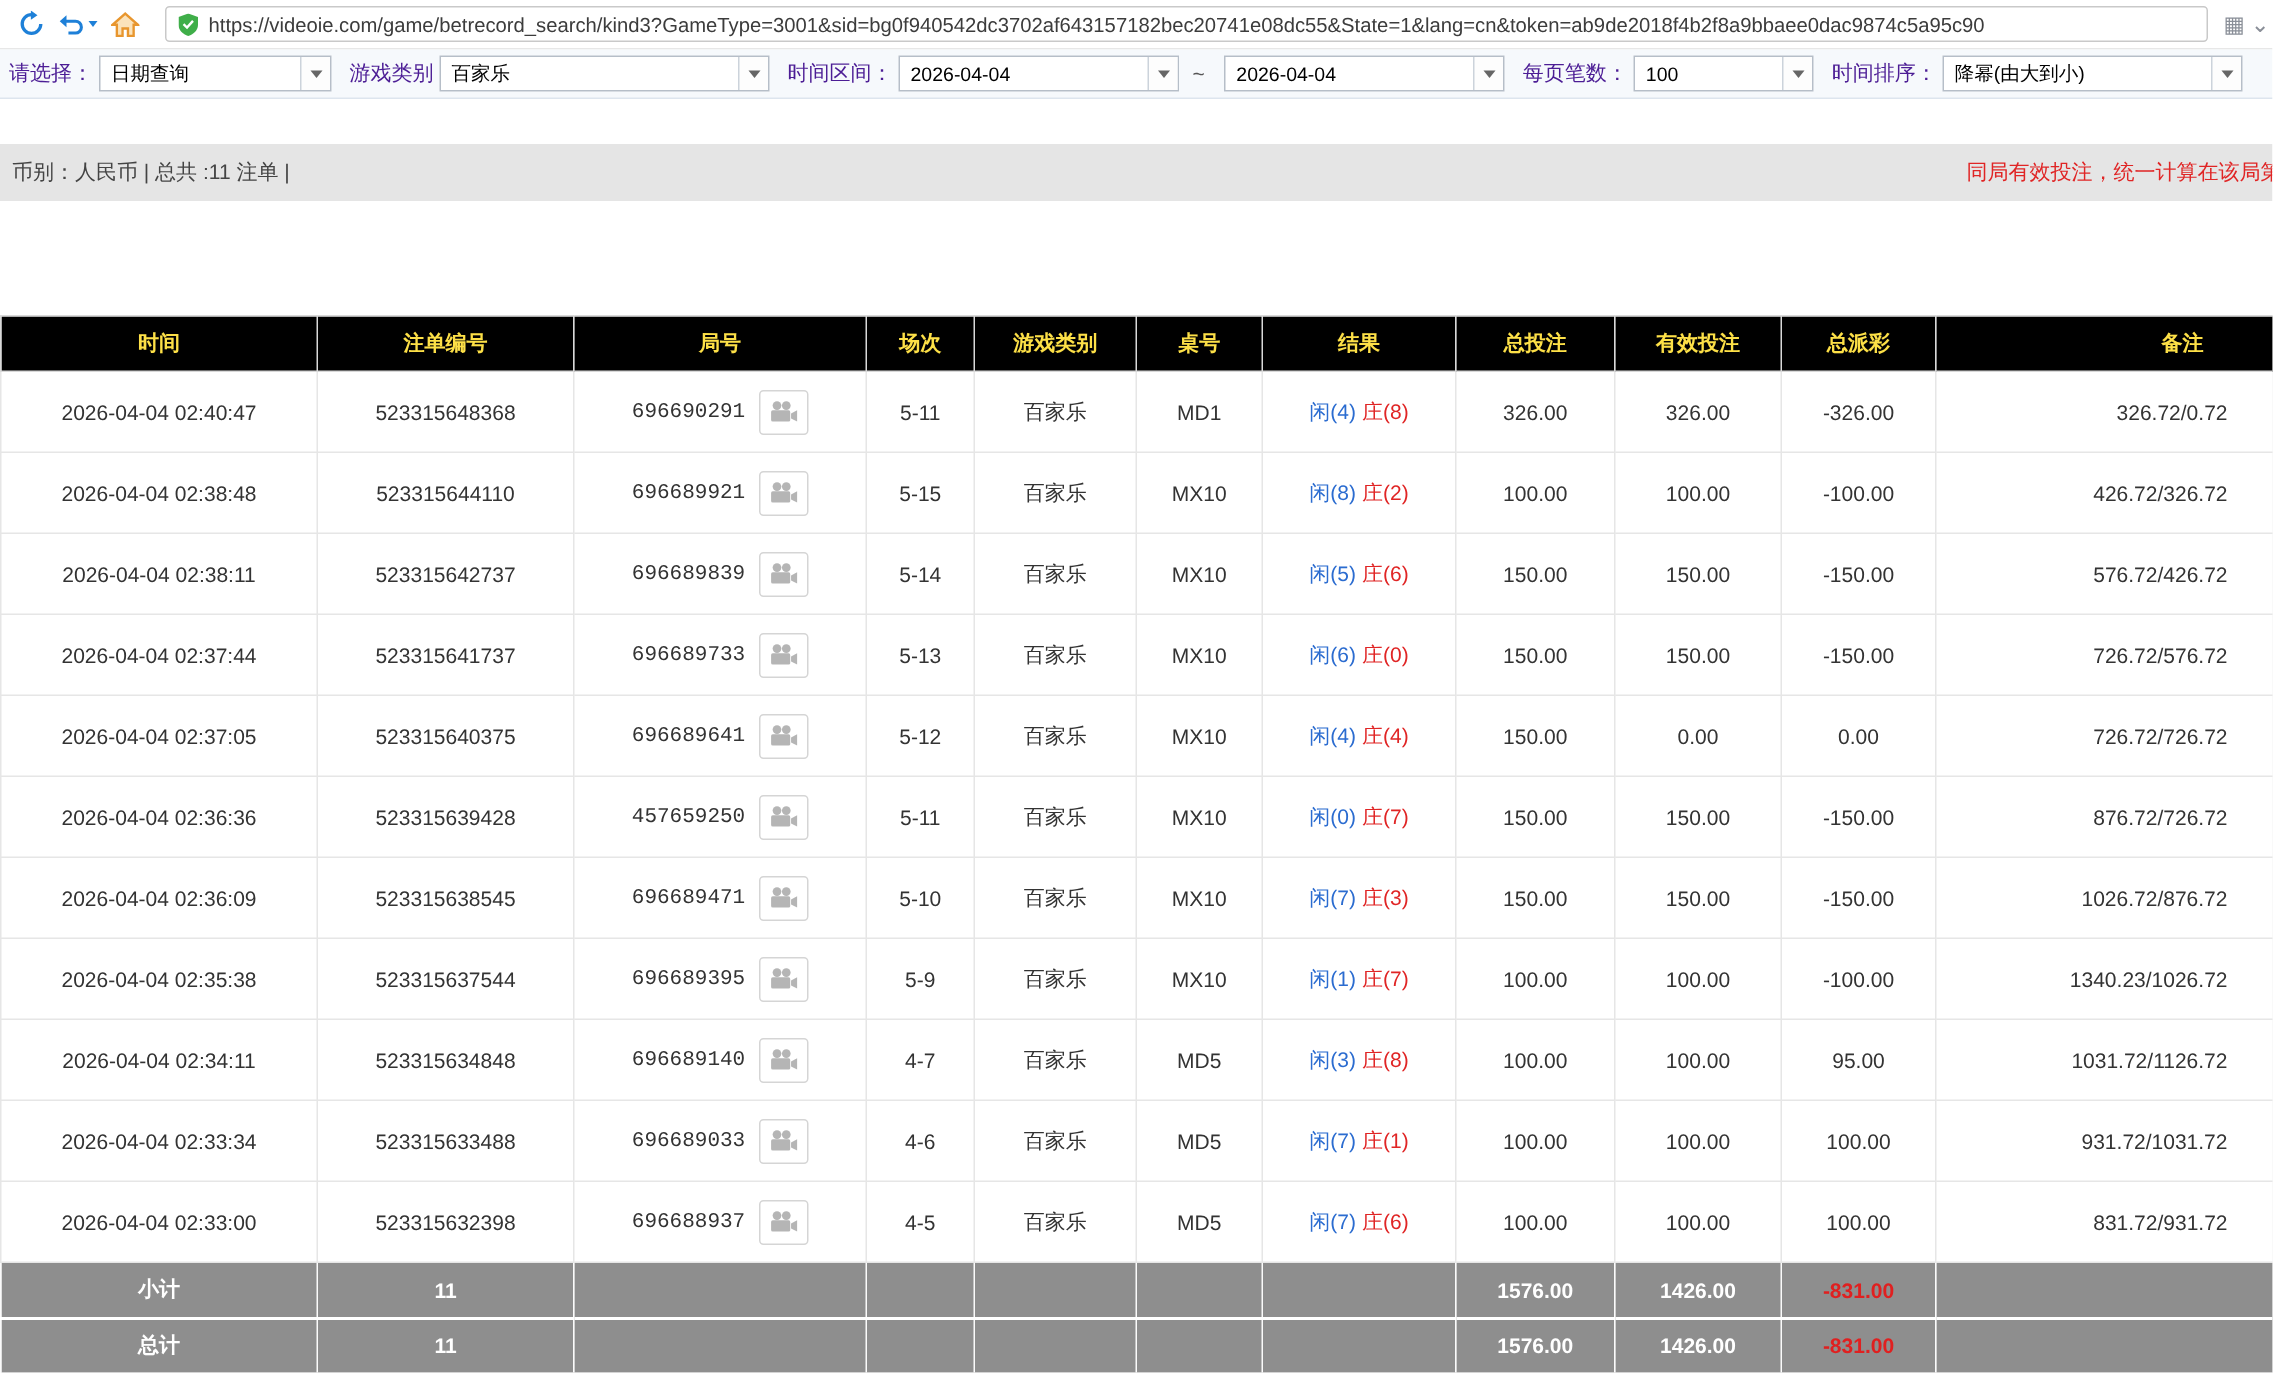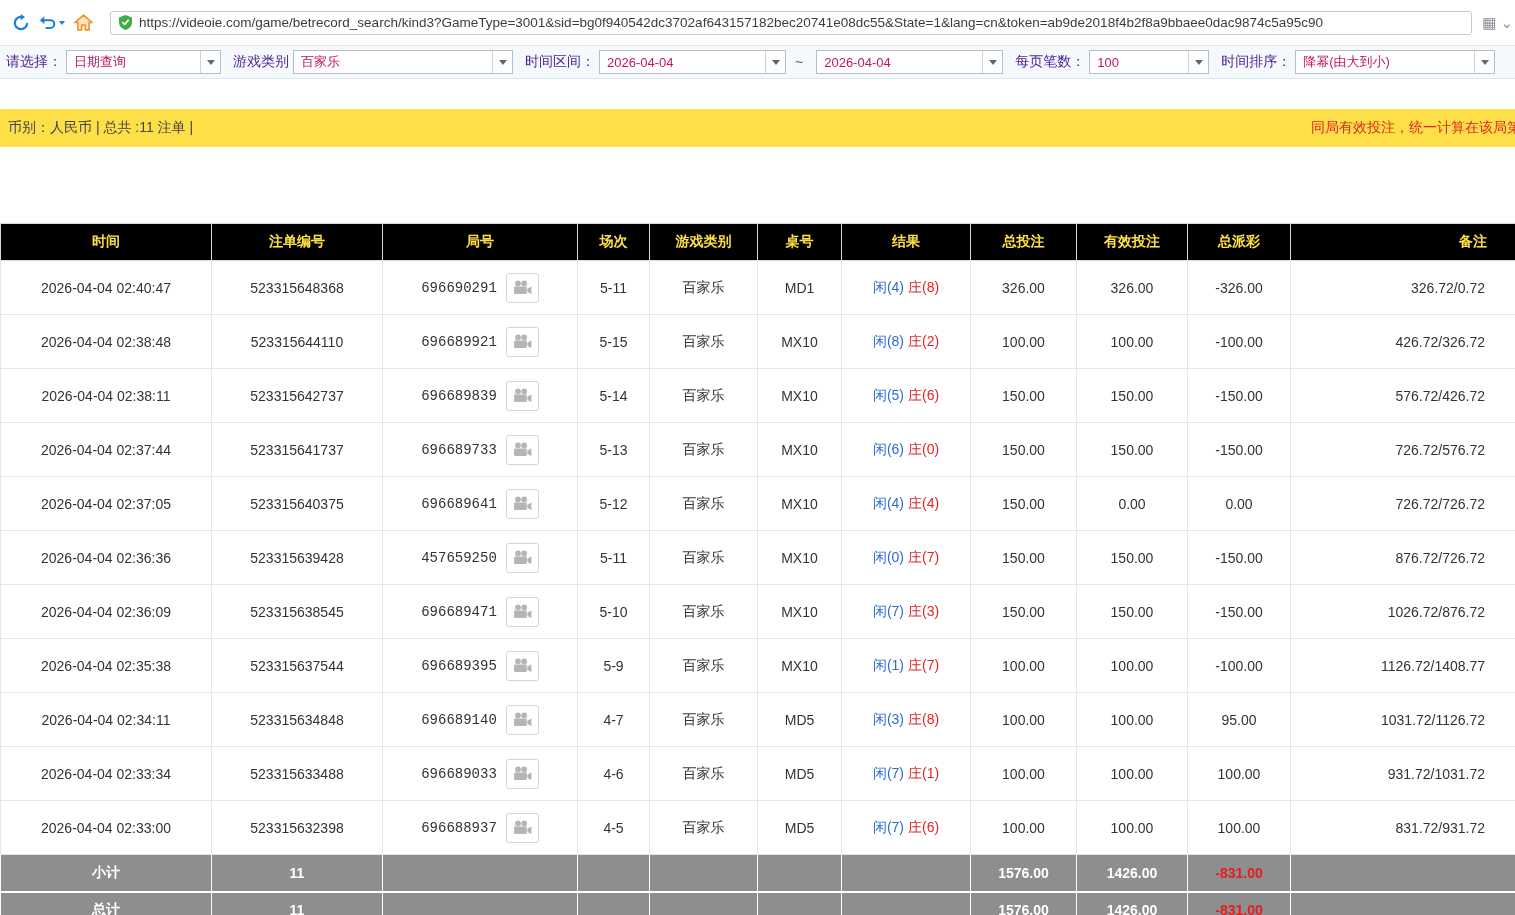--- a/index.html
+++ b/index.html
@@ -4,21 +4,21 @@
 <style>
   * { box-sizing: border-box; }
   html,body { margin:0; padding:0; }
   body {
     width:1515px; height:915px; overflow:hidden; background:#fff;
     font-family:"Liberation Sans","DejaVu Sans",sans-serif; color:#333;
   }
 
   
   .browser-bar {
-    height:46px; display:flex; align-items:center; padding:0 8px;
+    height:33px; display:flex; align-items:center; padding:0 8px;
     background:#fff; border-bottom:1px solid #e7e7e7;
   }
   .nav-icon { display:inline-flex; align-items:center; justify-content:center;
     width:26px; height:26px; cursor:pointer; }
   .nav-icon.undo-wrap { width:36px; }
   .caret-mini { width:0;height:0;border-left:3.5px solid transparent;border-right:3.5px solid transparent;
     border-top:4px solid #1e80d8; margin-left:3px; }
   .address-bar {
     flex:1; height:24px; margin:0 10px 0 14px; border:1px solid #c9c9c9; border-radius:3px;
     background:#fff; display:flex; align-items:center; padding:0 8px; overflow:hidden;
@@ -30,43 +30,43 @@
   .filter-bar {
     height:33px; display:flex; align-items:center; padding-left:4px;
     background:#f6f9fc; border-bottom:1px solid #dde5ee; white-space:nowrap;
   }
   .flabel { color:#4c1d95; font-size:14px; margin-left:12px; flex:none; }
   .flabel.first { margin-left:2px; }
   .combo {
     display:inline-flex; align-items:stretch; height:24px; margin-left:4px;
     border:1px solid #b6bec8; background:#fff; flex:none; cursor:pointer;
   }
-  .combo-text { display:flex; align-items:center; padding:0 7px; font-size:13px; color:#be185d;
+  .combo-text { display:flex; align-items:center; padding:0 7px; font-size:13px; color:#000000;
     flex:1; overflow:hidden; white-space:nowrap; }
   .combo-arrow { width:20px; border-left:1px solid #ccd3db; display:flex; align-items:center; justify-content:center; background:#fdfdfd; }
   .combo-arrow::after { content:""; width:0; height:0;
     border-left:4px solid transparent; border-right:4px solid transparent; border-top:5px solid #666; }
   .w1{width:155px}.w2{width:220px}.w3{width:187px}.w4{width:120px}.w5{width:200px}
   .tilde { margin:0 9px; color:#555; font-size:14px; flex:none; }
 
   
   .summary-bar {
-    margin-top:30px; height:38px; background:#fde047;
+    margin-top:30px; height:38px; background:#e5e5e5;
     display:flex; align-items:center; justify-content:space-between; padding:0 8px; overflow:hidden;
   }
   .summary-left { font-size:14px; color:#444; }
   .summary-right { font-size:14px; color:#e02525; white-space:nowrap; margin-right:-14px; }
 
   
   table.bet-table { width:1515px; margin-top:76px; border-collapse:collapse; table-layout:fixed; }
   .bet-table thead th {
     background:#000; color:#fde047; height:37px; font-size:14px; font-weight:bold;
     border:1px solid #d9d9d9; text-align:center; padding:0;
   }
-  .bet-table thead th:last-child { text-align:right; padding-right:28px; }
+  .bet-table thead th:last-child { text-align:right; padding-right:46px; }
   .bet-table tbody td {
     height:54px; background:#fff; text-align:center; font-size:14px; color:#333;
     border:1px solid #e6e6e6; padding:0; overflow:hidden;
   }
   .bet-table tbody td.note { text-align:right; padding-right:30px; }
   .blue { color:#2b6cd0; }
   .red { color:#e02525; }
   .player { color:#2b6cd0; }
   .banker { color:#e02525; margin-left:4px; }
   .round-wrap { display:inline-flex; align-items:center; gap:9px;font-family:Liberation Mono, monospace; }
@@ -379,21 +379,21 @@
               </span>
             </button>
           </span></td>
         <td>5-9</td>
         <td>百家乐</td>
         <td>MX10</td>
         <td><span class="player">闲(1)</span><span class="banker">庄(7)</span></td>
         <td class="blue">100.00</td>
         <td>100.00</td>
         <td class="red">-100.00</td>
-        <td class="note">1126.72/1408.77</td>
+        <td class="note">1340.23/1026.72</td>
       </tr>
       <tr>
         <td>2026-04-04 02:34:11</td>
         <td>523315634848</td>
         <td><span class="round-wrap">
             <span>696689140</span>
             <button class="video-btn">
               <span style="display:inline-flex;">
                 <svg width="19" height="15" viewBox="0 0 20 16" fill="#b5b5b5">
                   <circle cx="5.2" cy="3.6" r="3.1"></circle>

